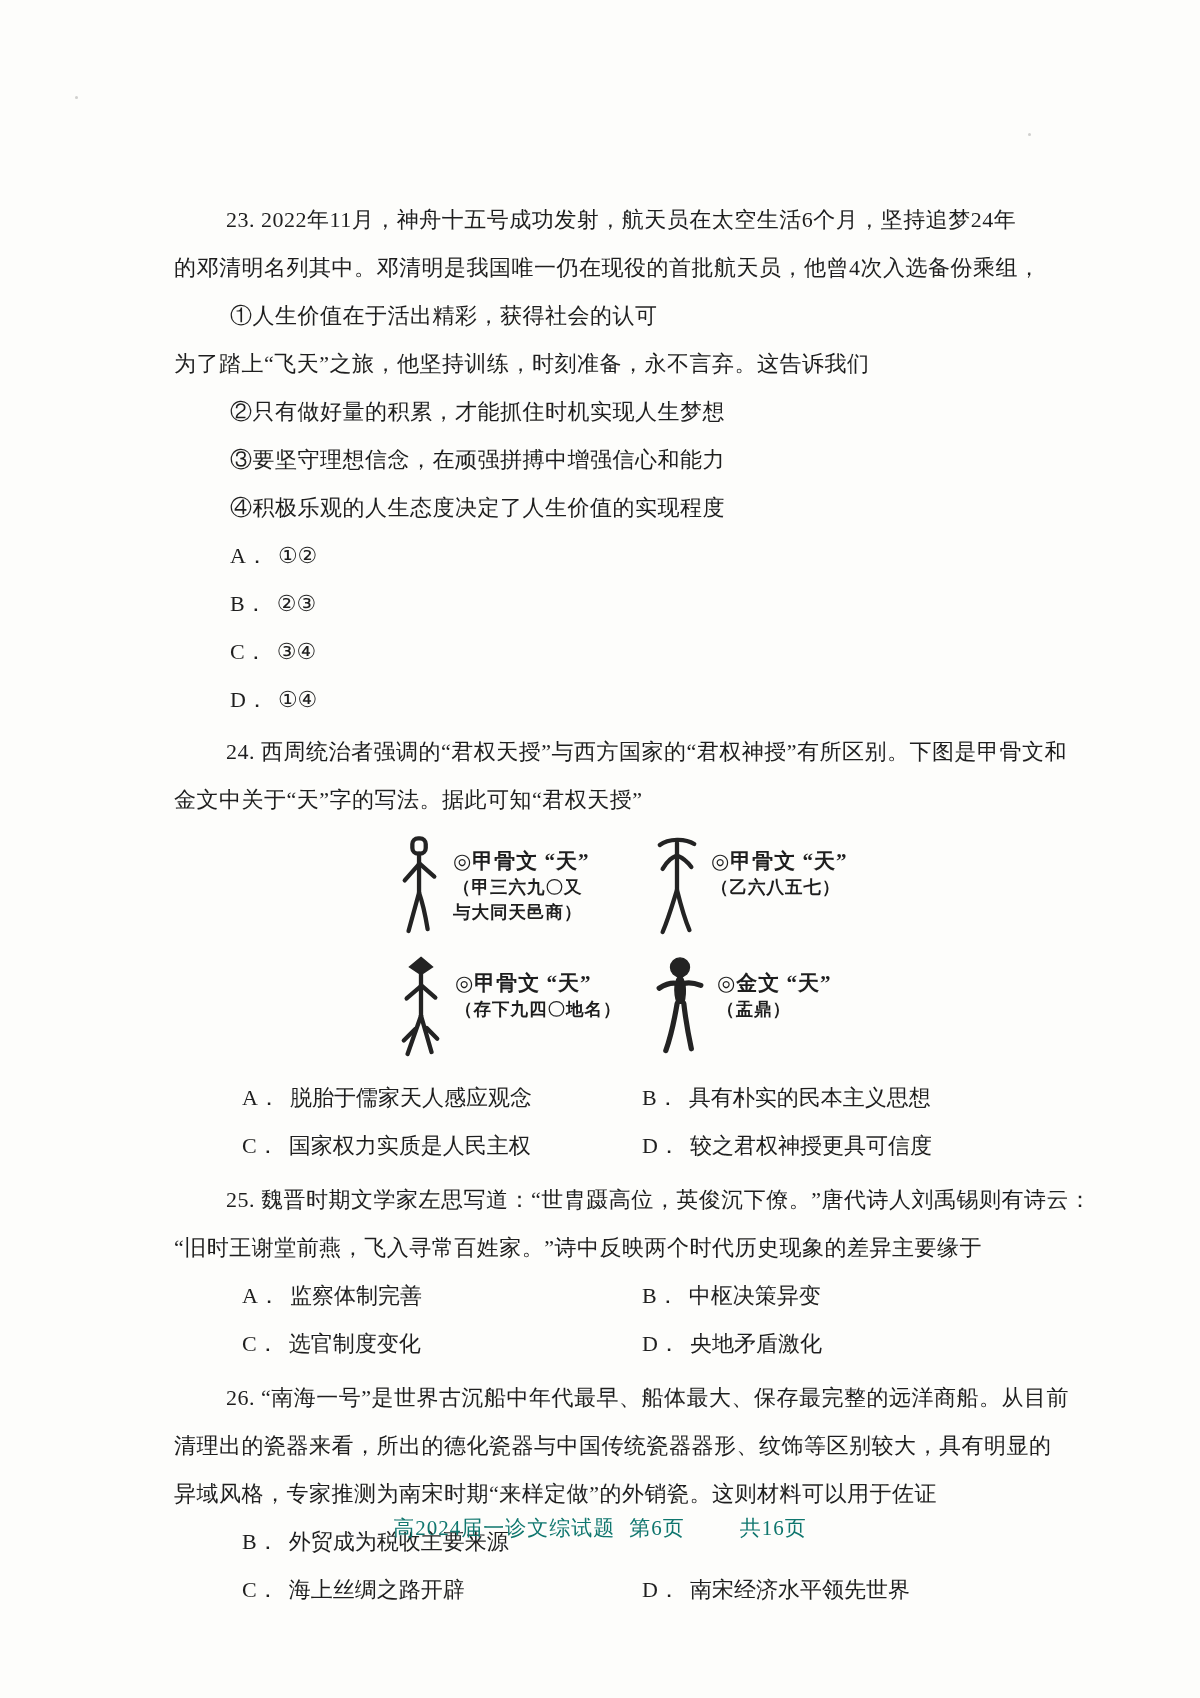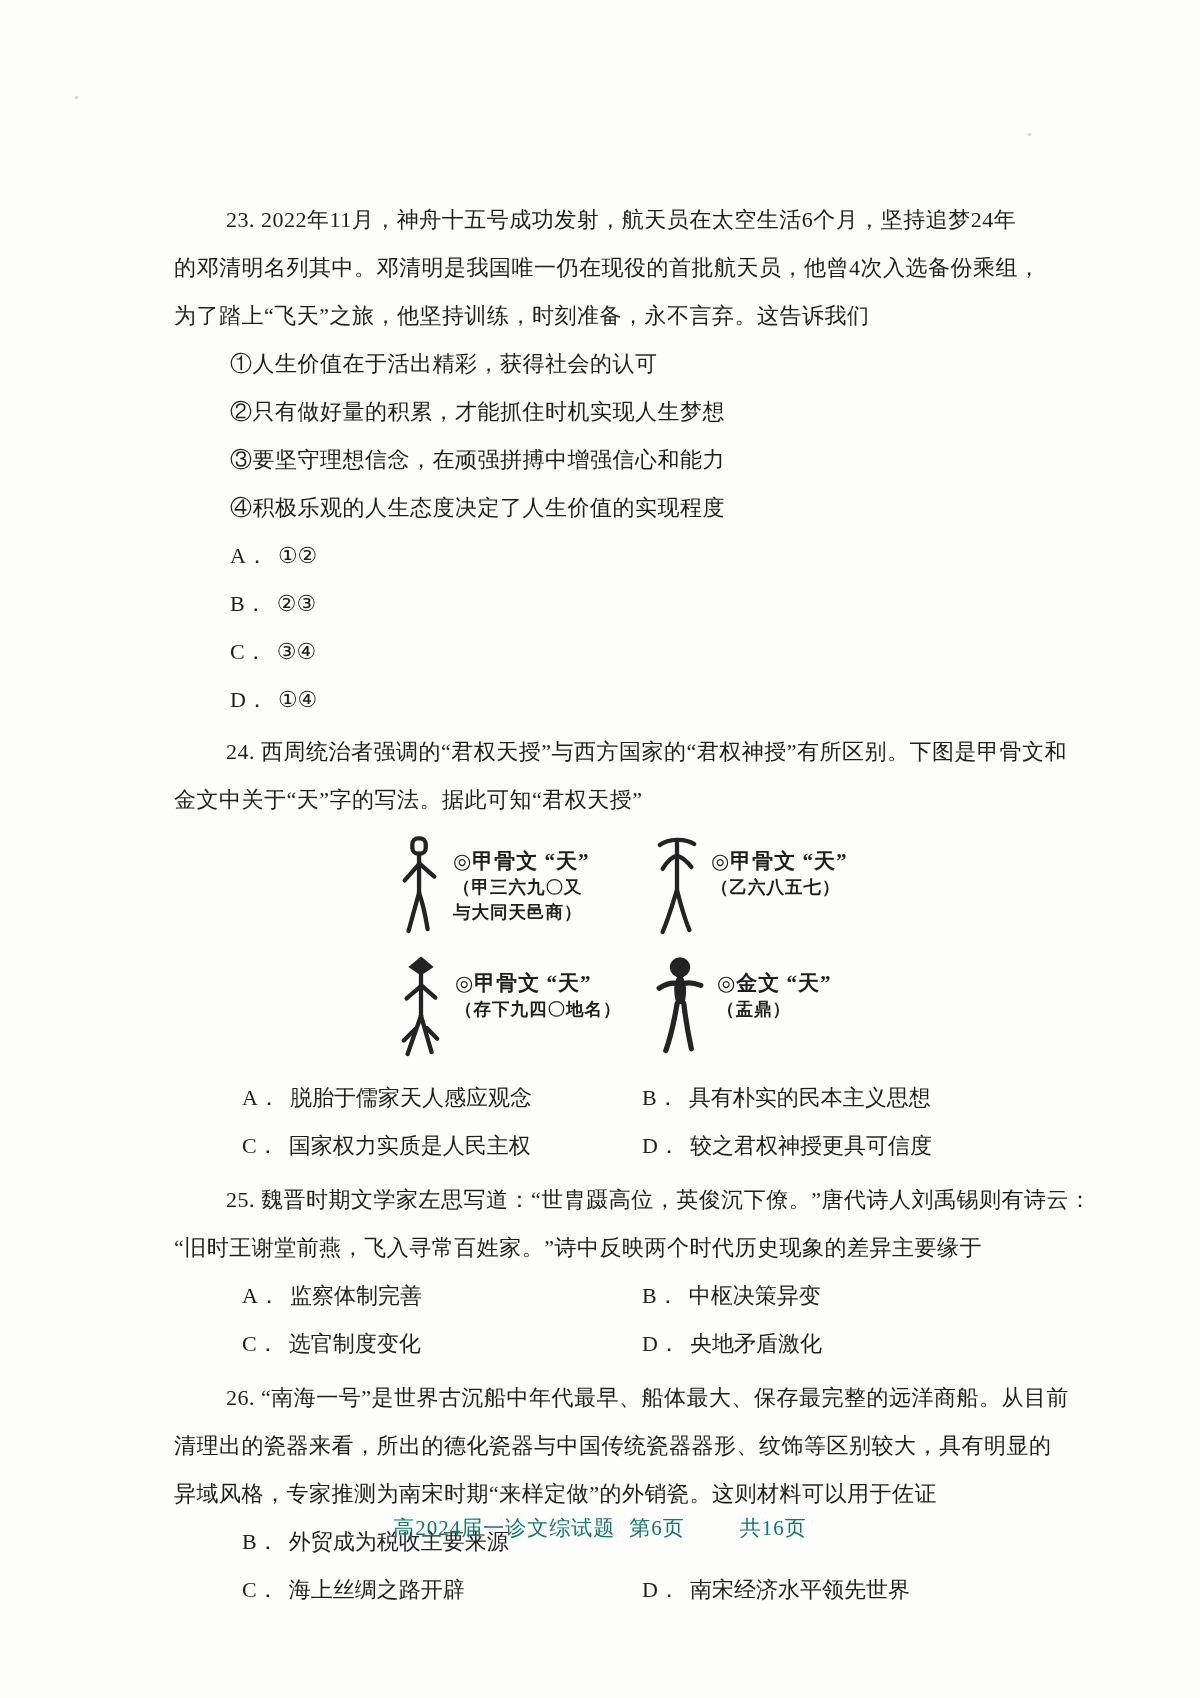--- a/index.html
+++ b/index.html
@@ -60,22 +60,22 @@
 <body>
 
 <div class="dot dot1"></div>
 <div class="dot dot2"></div>
 
 <div class="content">
 
   <section class="sec">
     <div class="line indent">23. 2022年11月，神舟十五号成功发射，航天员在太空生活6个月，坚持追梦24年</div>
     <div class="line">的邓清明名列其中。邓清明是我国唯一仍在现役的首批航天员，他曾4次入选备份乘组，</div>
+    <div class="line item">①人生价值在于活出精彩，获得社会的认可</div>
     <div class="line">为了踏上“飞天”之旅，他坚持训练，时刻准备，永不言弃。这告诉我们</div>
-    <div class="line item">①人生价值在于活出精彩，获得社会的认可</div>
     <div class="line item">②只有做好量的积累，才能抓住时机实现人生梦想</div>
     <div class="line item">③要坚守理想信念，在顽强拼搏中增强信心和能力</div>
     <div class="line item">④积极乐观的人生态度决定了人生价值的实现程度</div>
     <div class="optrow optrow4">
       <span class="opt o1"><span class="optkey">A．</span><span>①②</span></span>
       <span class="opt o2"><span class="optkey">B．</span><span>②③</span></span>
       <span class="opt o3"><span class="optkey">C．</span><span>③④</span></span>
       <span class="opt o4"><span class="optkey">D．</span><span>①④</span></span>
     </div>
   </section>

